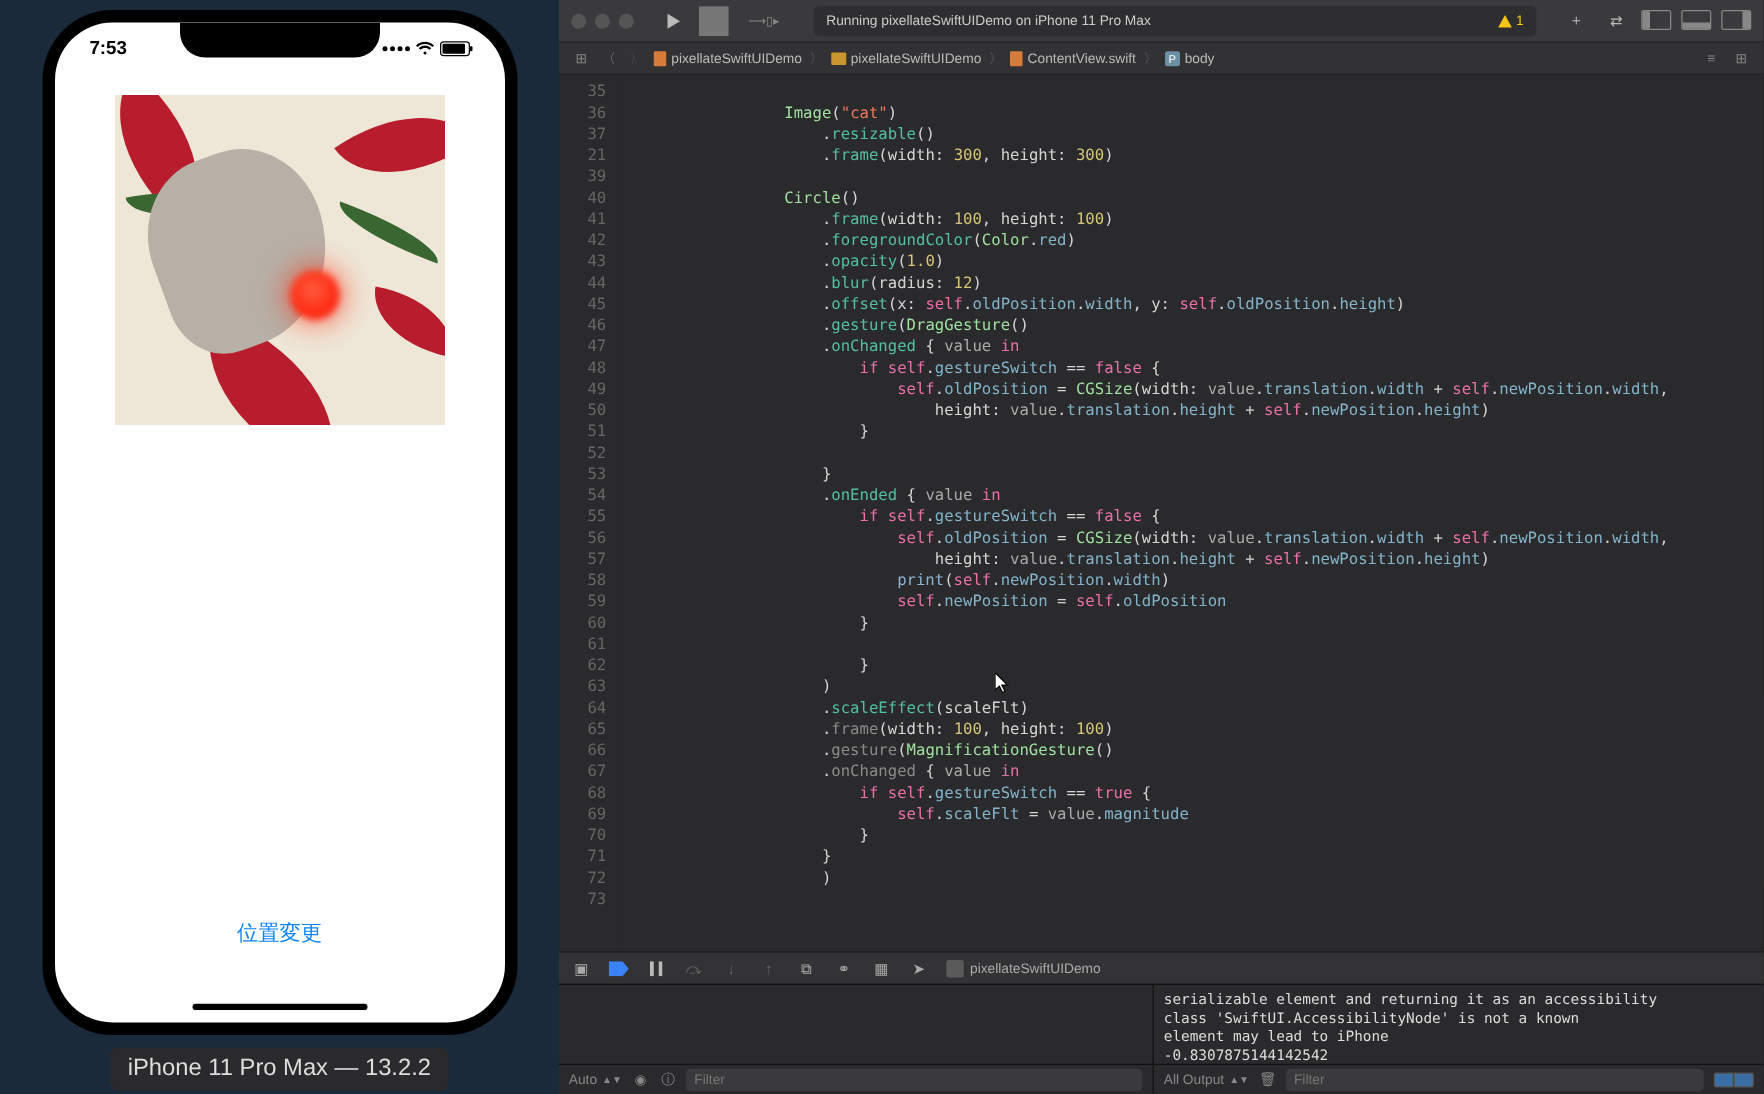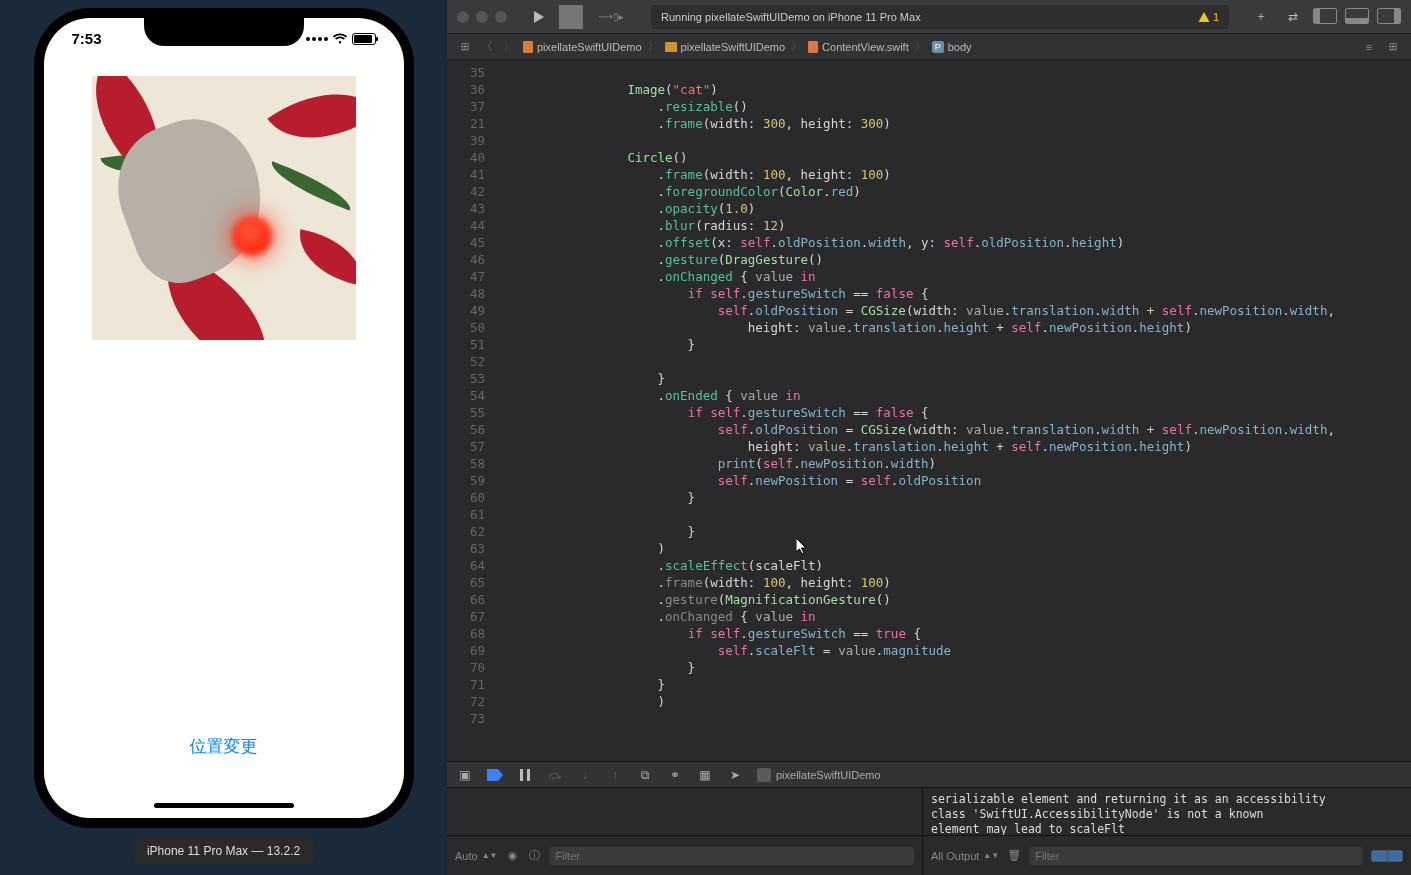--- a/index.html
+++ b/index.html
@@ -88,21 +88,21 @@
       font-size: 17px;
     }
     .home-indicator {
       position: absolute; bottom: 10px; left: 50%; transform: translateX(-50%);
       width: 140px; height: 5px; background: #000; border-radius: 3px;
     }
 
     .sim-label {
       margin-top: 10px;
       background: #2a2a2c;
-      color: #ddd; font-size: 12px;
+      color: #ddd; font-size: 19px;
       padding: 6px 14px; border-radius: 6px;
     }
 
     
     .xcode {
       position: absolute; left: 447px; top: 0;
       width: 964px; height: 875px;
       background: #2a2a2c;
       display: flex; flex-direction: column;
     }
@@ -194,21 +194,21 @@
 
     .consoles {
       height: 88px;
       display:flex;
       border-top: 1px solid #111;
       background: #2a2a2c;
     }
     .console-left { width: 476px; border-right:1px solid #111; display:flex; flex-direction:column;}
     .console-right { flex:1; display:flex; flex-direction:column;}
     .console-body { flex:1; padding: 4px 8px; font-family: Menlo, monospace; font-size:11.5px; line-height:15px; color:#ddd; overflow:hidden;}
-    .console-footer { height:40px; border-top:1px solid #111; display:flex; align-items:center; padding:0 8px; gap:8px; font-size:11px; color:#888;}
+    .console-footer { height:24px; border-top:1px solid #111; display:flex; align-items:center; padding:0 8px; gap:8px; font-size:11px; color:#888;}
     .filter-input { flex:1; background:#3a3a3c; border:none; border-radius:4px; height:18px; padding:0 6px; color:#ccc; font-size:11px;}
     .auto-pop { display:flex; align-items:center; gap:4px;}
     .micro { width:14px; height:14px; display:flex;align-items:center;justify-content:center; color:#888;}
     .pane-toggle { display:flex; margin-left:auto; }
     .pane-toggle span { width:16px; height:12px; border:1px solid #555; }
     .pane-toggle span:first-child { border-radius:2px 0 0 2px; background:#3b6ea5;}
     .pane-toggle span:last-child { border-radius:0 2px 2px 0; background:#3b6ea5;}
 
     .cursor-arrow { position:absolute; left:796px; top:538px; width:12px; height:18px; z-index:50; pointer-events:none;}
   </style>
@@ -406,21 +406,21 @@
         </div>
         <div class="micro">◉</div>
         <div class="micro">ⓘ</div>
         <input class="filter-input" placeholder="Filter" style="">
       </div>
     </div>
     <div class="console-right">
       <div class="console-body" id="console-out">
           <div>serializable element and returning it as an accessibility</div>
           <div>class 'SwiftUI.AccessibilityNode' is not a known</div>
-          <div>element may lead to scaleFlt</div>
+          <div>element may lead to iPhone</div>
           <div>-0.8307875144142542</div>
         </div>
       <div class="console-footer">
         <div class="auto-pop">
           <span>All Output</span>
           <span style="font-size:8px">▲▼</span>
         </div>
         <div class="micro">🗑</div>
         <input class="filter-input" placeholder="Filter" style="">
         <div class="pane-toggle">

